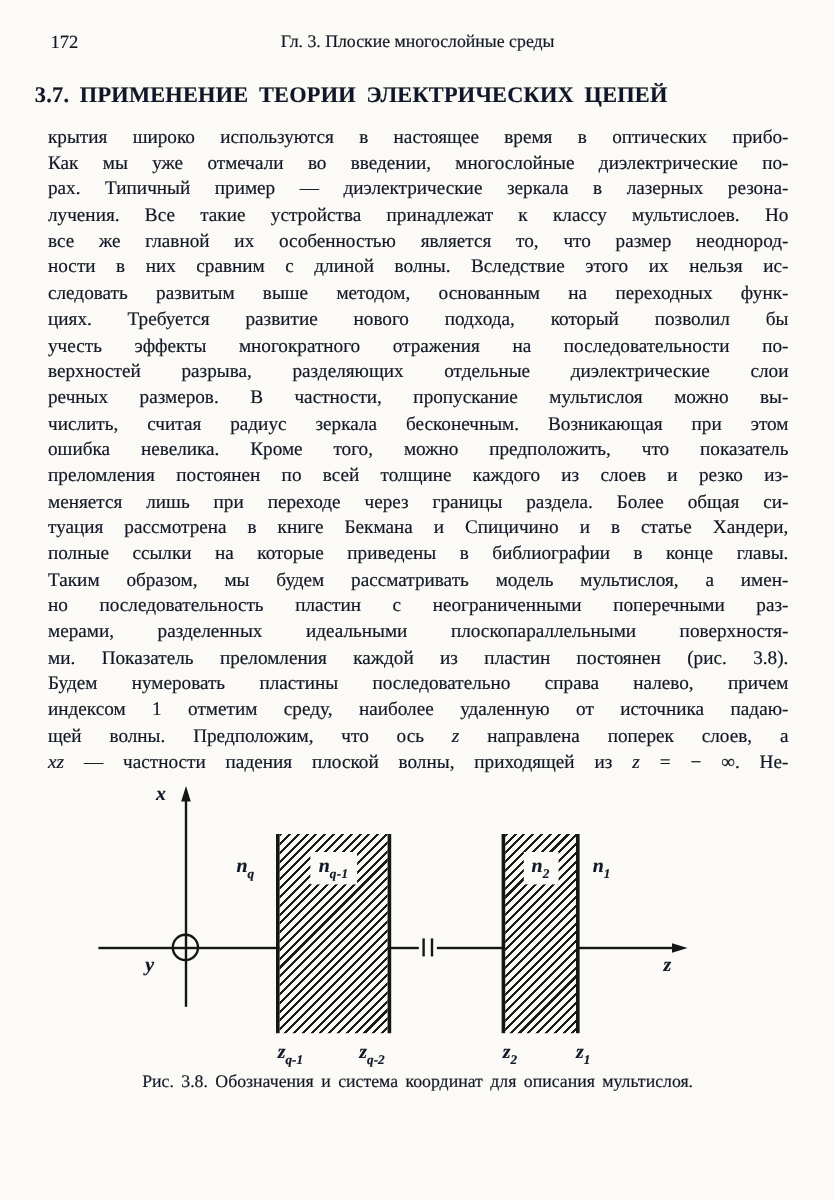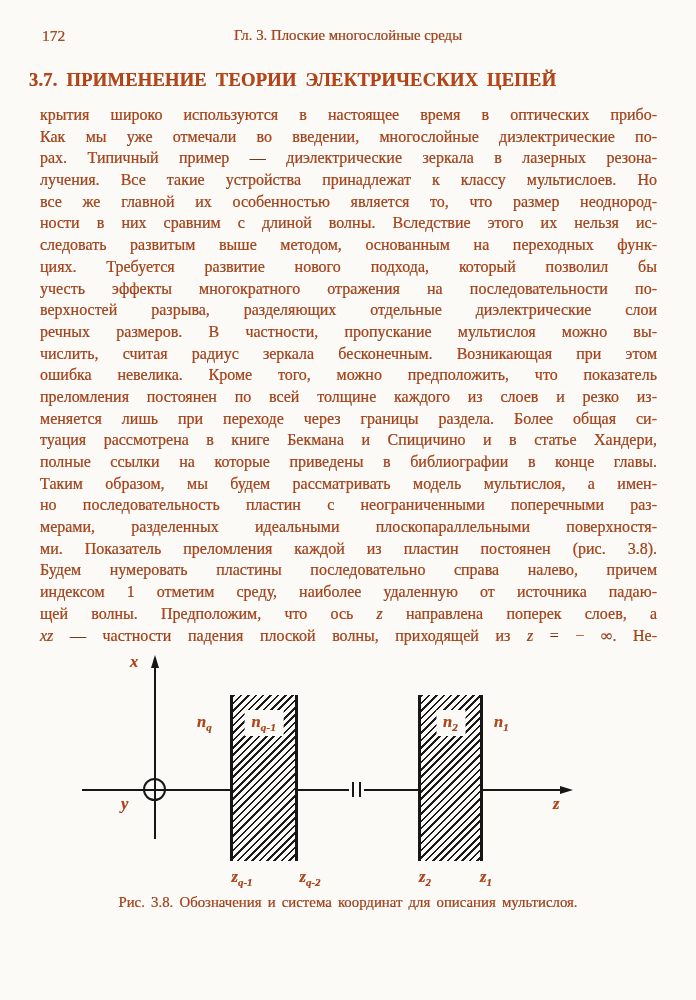--- a/index.html
+++ b/index.html
@@ -1,18 +1,18 @@
 <!DOCTYPE html>
 <html><head>
 <meta charset="utf-8">
 <style>
   html,body { margin:0; padding:0; }
   .page {
     position:relative; width:696px; height:1000px;
-    background:#fbfaf6; color:#c2410c;
+    background:#fbfaf6; color:#0f172a;
     font-family:"Liberation Serif", serif;
     overflow:hidden;
     -webkit-text-stroke:0.15px #161616;
   }
   .pagehead { position:relative; padding:27px 40px 0 42px; height:20px; }
   .pagenum { font-size:15.5px; }
   .chap { position:absolute; left:50%; transform:translateX(-50%); top:27px; font-size:14.8px; white-space:nowrap; }
   .sect {
     margin:22px 40px 0 29px; font-size:18.6px; font-weight:700;
     letter-spacing:0.2px; word-spacing:4px; white-space:nowrap;
@@ -91,21 +91,21 @@
     <div class="arrow-right" style="left:560px; top:131.5px;"></div>
     <span class="flabel" style="left:553px; top:140px;">z</span>
 
     <div class="vline" style="left:154px; top:8px; height:177px;"></div>
     <div class="arrow-up" style="left:150.5px; top:1px;"></div>
     <span class="flabel" style="left:130px; top:-2px;">x</span>
 
     <div class="origin" style="left:143px; top:124px;"></div>
     <span class="flabel" style="left:121px; top:140px;">y</span>
 
-    <div class="slab" style="left:230px; width:62px;">
+    <div class="slab" style="left:230px; width:62px;padding-left:28px;">
       <span class="slabtag flabel" style="font-size:16.5px;"><i>n</i><sub>q-1</sub></span>
     </div>
     <span class="flabel" style="left:197px; top:58px;"><i>n</i><sub>q</sub></span>
 
     <div class="breakmask" style="left:349px; top:132px; width:15px; height:8px;"></div>
     <div class="vline" style="left:352px; top:128px; height:15px;"></div>
     <div class="vline" style="left:359px; top:128px; height:15px;"></div>
 
     <div class="slab" style="left:418px; width:59px;">
       <span class="slabtag flabel" style="font-size:16.5px;"><i>n</i><sub>2</sub></span>

